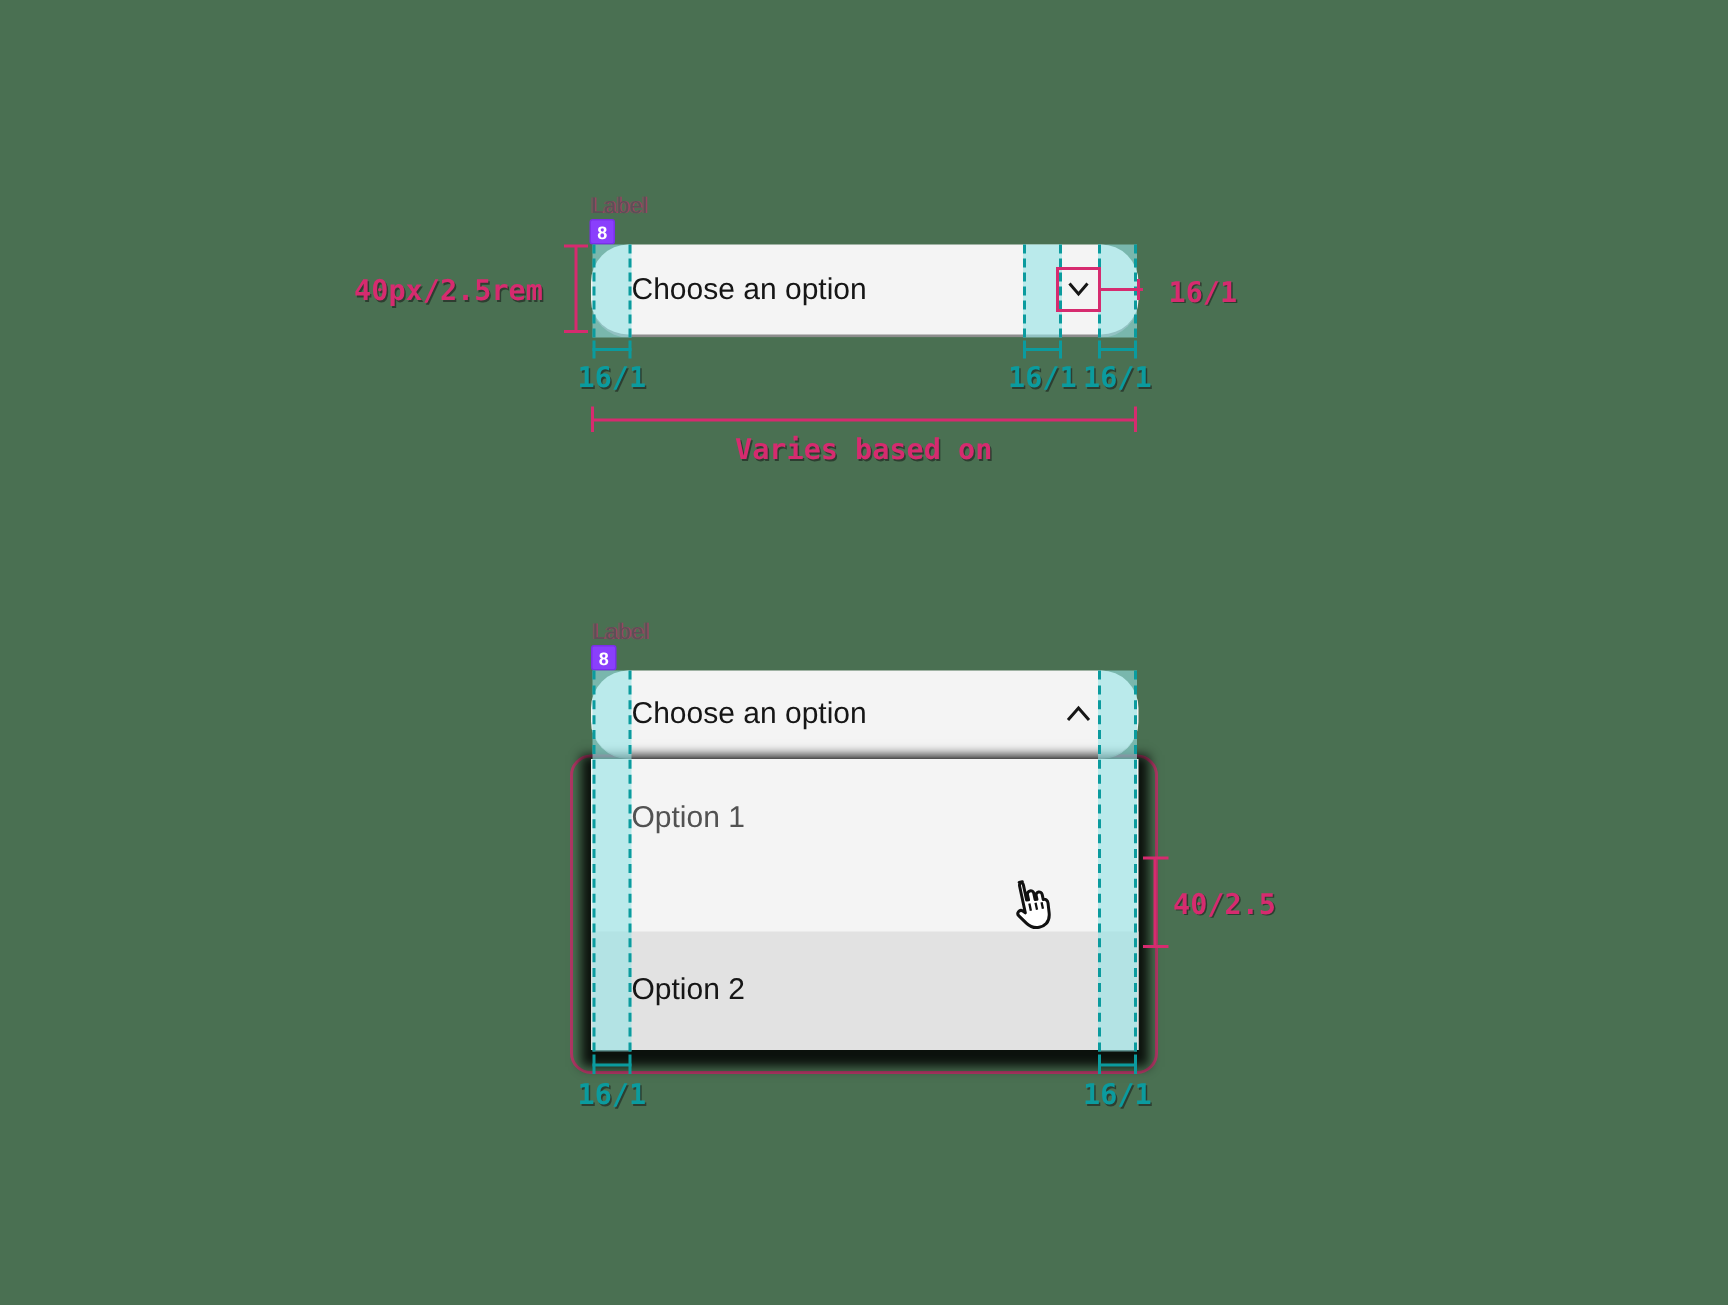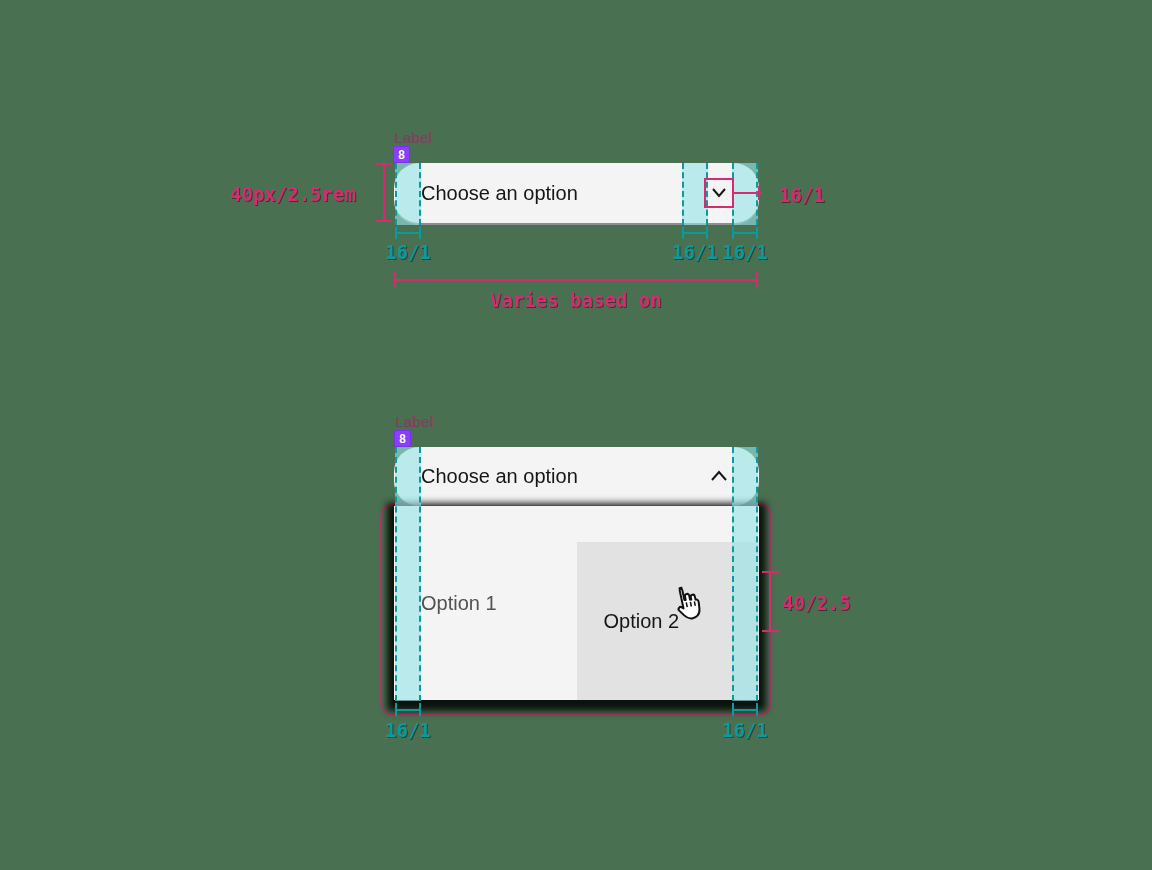--- a/index.html
+++ b/index.html
@@ -23,21 +23,21 @@
   
   .field{
     background:#f4f4f4;display:flex;align-items:center;border-radius:25px;
   }
   .field-closed{border-bottom:2px solid #8d8d8d;}
   .field-open{border-bottom:1px solid #dcdcdc;}
   .field-text{padding-left:27px;font-size:20px;color:#161616;}
 
   
   .menu{
-    background:#f4f4f4;display:flex;flex-direction:row;
+    background:#f4f4f4;display:flex;flex-direction:column;
     box-shadow:0 4px 7px 7px rgba(0,0,0,0.85);
   }
   .menu-item{
     flex:1;display:flex;align-items:center;padding-left:27px;
     font-size:20px;color:#525252;
   }
   .menu-item.hovered{background:#e2e2e2;color:#161616;margin-top:36px;}
   .shadow-outline{
     border:2px solid rgba(214,38,110,.75);border-radius:14px;
   }
@@ -77,21 +77,21 @@
   <svg class="abs" style="left:711px;top:186px;" width="16" height="14" viewBox="0 0 16 14">
     <polyline points="2,3 8,10 14,3" fill="none" stroke="#161616" stroke-width="2"></polyline>
   </svg>
   <div class="abs pink" style="left:734px;top:192px;width:28px;height:2px;"></div>
   <div class="abs pink" style="left:758px;top:186px;width:2px;height:14px;"></div>
   <div class="abs mono-note mono-pink" style="left:779px;top:184px;">16/1</div>
 
   <div class="abs pink" style="left:383px;top:164px;width:2px;height:58px;"></div>
   <div class="abs pink" style="left:376px;top:163px;width:16px;height:2px;"></div>
   <div class="abs pink" style="left:376px;top:220px;width:16px;height:2px;"></div>
-  <div class="abs mono-note mono-pink" style="left:230px;top:183px;width:138px;text-align:left;">40px/2.5rem</div>
+  <div class="abs mono-note mono-pink" style="left:230px;top:183px;width:138px;text-align:center;">40px/2.5rem</div>
 
   <div class="abs teal" style="left:395px;top:232px;width:26px;height:2px;"></div>
   <div class="abs teal" style="left:395px;top:227px;width:2px;height:12px;"></div>
   <div class="abs teal" style="left:419px;top:227px;width:2px;height:12px;"></div>
   <div class="abs mono-note mono-teal" style="left:385px;top:241px;">16/1</div>
 
   <div class="abs teal" style="left:682px;top:232px;width:26px;height:2px;"></div>
   <div class="abs teal" style="left:682px;top:227px;width:2px;height:12px;"></div>
   <div class="abs teal" style="left:706px;top:227px;width:2px;height:12px;"></div>
   <div class="abs mono-note mono-teal" style="left:672px;top:241px;">16/1</div>

